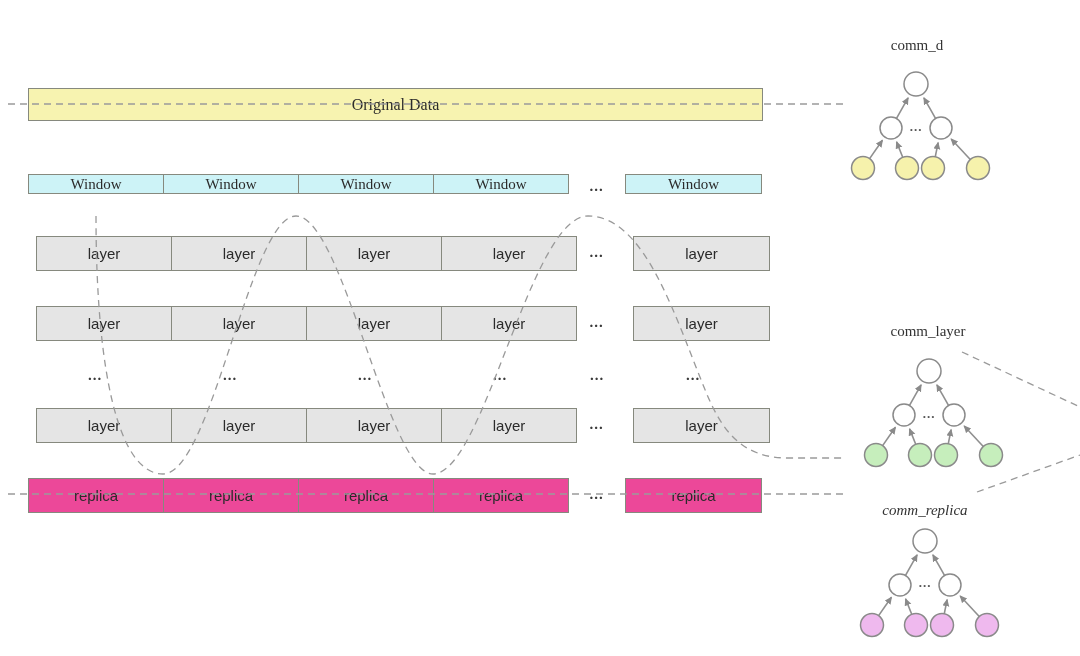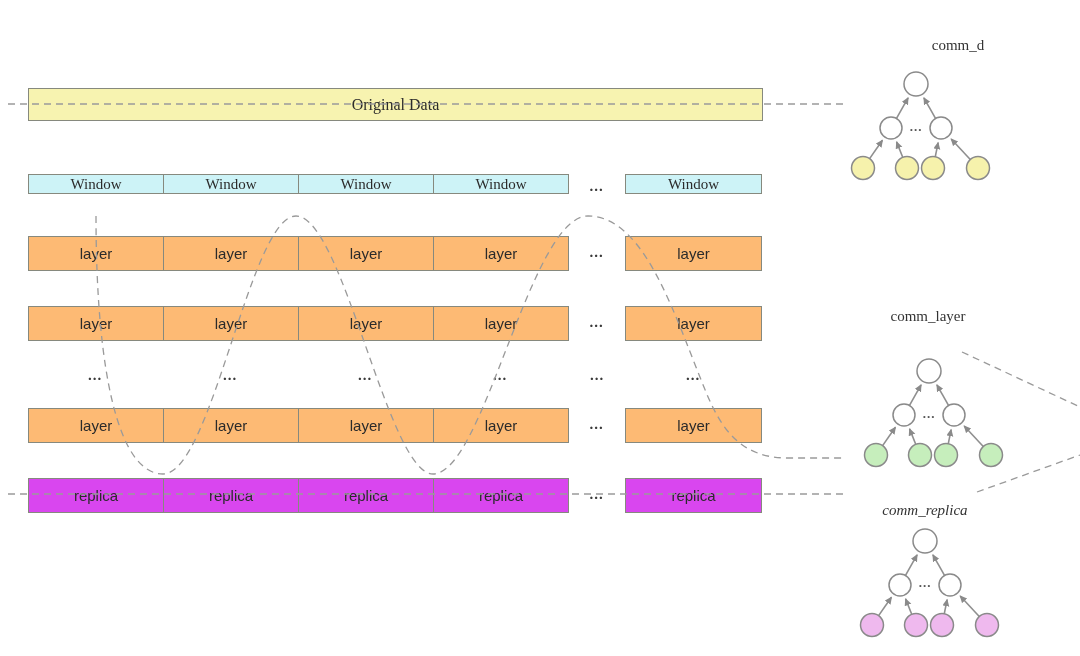--- a/index.html
+++ b/index.html
@@ -10,22 +10,22 @@
   
   .box{
     position:absolute;box-sizing:border-box;border:1px solid #86897e;
     display:flex;align-items:center;justify-content:center;
     font-size:15px;color:#2b2b2b;z-index:1;
   }
   .serif{font-family:"Liberation Serif","DejaVu Serif",serif;}
   .sans{font-family:"Liberation Sans","DejaVu Sans",sans-serif;}
   .bg-yellow{background:#f7f3b0;}
   .bg-cyan{background:#cdf3f7;}
-  .bg-green{background:#fdba74;}
-  .bg-pink{background:#d946ef;}
+  .bg-green{background:#e5e5e5;margin-left:8px;}
+  .bg-pink{background:#ec4899;}
 
   .orig{left:28px;top:88px;width:735px;height:33px;font-size:16px;}
   .r-window{top:174px;height:20px;}
   .r-l1{top:236px;height:35px;}
   .r-l2{top:306px;height:35px;}
   .r-l3{top:408px;height:35px;}
   .r-replica{top:478px;height:35px;}
   .c1{left:28px;width:136px;}
   .c2{left:163px;width:136px;}
   .c3{left:298px;width:136px;}
@@ -153,22 +153,22 @@
       <span>replica</span>
     </div>
   <div class="box bg-pink sans r-replica c4">
       <span>replica</span>
     </div>
   <div class="gapdots" style="top:486px;">...</div>
   <div class="box bg-pink sans r-replica c5">
       <span>replica</span>
     </div>
 
-  <div class="treelabel" style="left:888px;top:37px;">comm_d</div>
-  <div class="treelabel" style="left:858px;top:308px;">comm_layer</div>
+  <div class="treelabel" style="left:847px;top:37px;">comm_d</div>
+  <div class="treelabel" style="left:858px;top:323px;">comm_layer</div>
   <div class="treelabel" style="left:855px;top:502px;font-style:italic;">comm_replica</div>
   <div class="treedots serif" style="left:899px;top:119px;">...</div>
   <div class="treedots serif" style="left:912px;top:406px;">...</div>
   <div class="treedots serif" style="left:908px;top:575px;">...</div>
 
   <svg id="overlay" width="1080" height="656" viewBox="0 0 1080 656">
     <defs>
       <marker id="arw" markerUnits="userSpaceOnUse" markerWidth="9" markerHeight="8" refX="6.5" refY="3.5" orient="auto">
         <path d="M0,0 L7.5,3.5 L0,7 Z" fill="#8a8a8a"></path>
       </marker>

